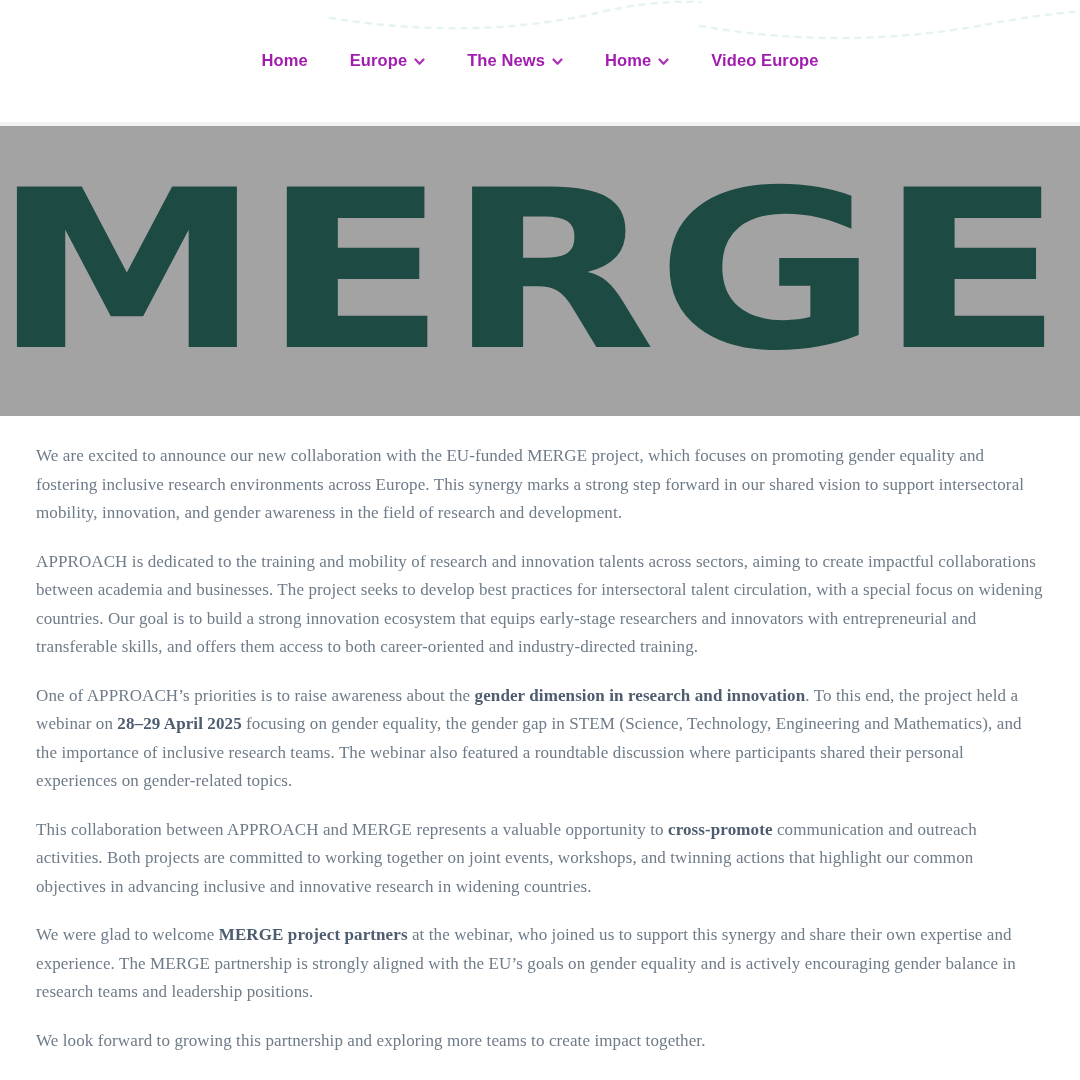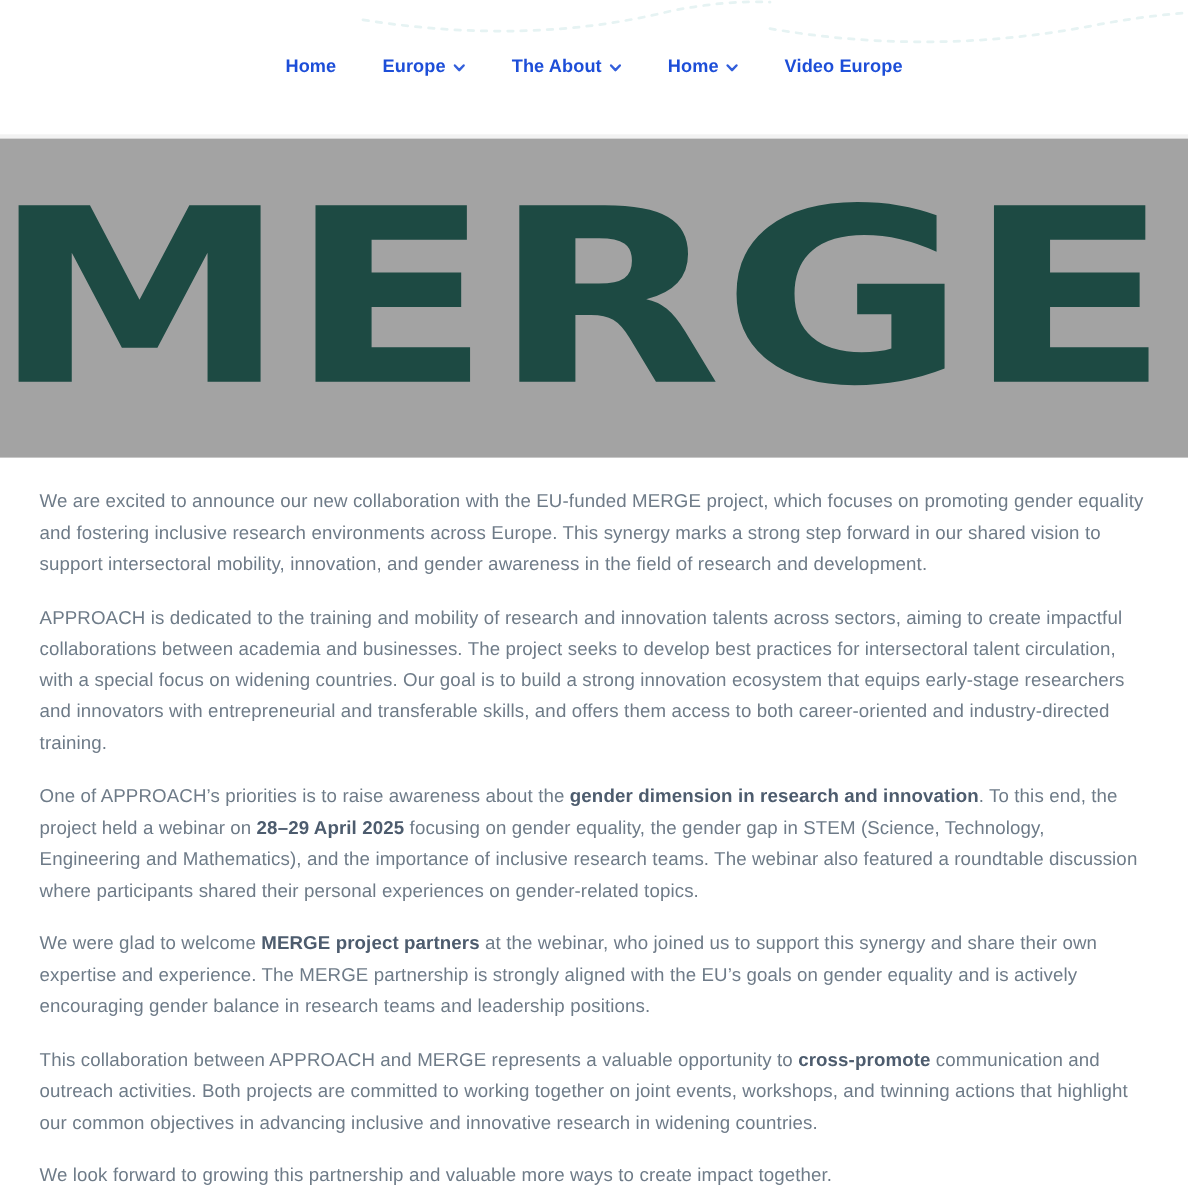--- a/index.html
+++ b/index.html
@@ -29,21 +29,21 @@
     display: flex;
     align-items: center;
     gap: 42px;
     position: relative;
     margin-top: -2px;
   }
   .nav-item {
     display: inline-flex;
     align-items: center;
     gap: 7px;
-    color: #1d4ed8;
+    color: #a21caf;
     font-weight: bold;
     font-size: 16.5px;
     letter-spacing: 0.1px;
     text-decoration: none;
     cursor: pointer;
     white-space: nowrap;
   }
   .nav-item .chev { margin-top: 3px; opacity: 0.9; }
 
   .header-divider {
@@ -60,21 +60,21 @@
   .hero svg { display: block; margin: 30px auto 0 auto; }
 
   
   .article {
     padding: 26px 36px 0 36px;
     color: #6e7b88;
     font-size: 17px;
     line-height: 28.5px;
     letter-spacing: 0.1px;
   }
-  .article p { margin: 0 0 20px 0; }
+  .article p { margin: 0 0 20px 0; font-family: Liberation Serif, serif; }
   .article strong { color: #4d5c6e; font-weight: bold; }
 </style>
 </head>
 <body>
 
 <header class="site-header">
 
   <svg class="wave-deco" width="1080" height="45" viewBox="0 0 1080 45">
     <path d="M 330 18 Q 480 42 610 10 Q 660 0 700 2" fill="none" stroke="#e6f3f3" stroke-width="2.5" stroke-dasharray="5 7" stroke-linecap="round"></path>
     <path d="M 700 26 Q 850 52 1000 22 Q 1120 0 1250 14" fill="none" stroke="#e6f3f3" stroke-width="2.5" stroke-dasharray="5 7" stroke-linecap="round"></path>
@@ -83,21 +83,21 @@
       <a class="nav-item">
         <span>Home</span>
       </a>
       <a class="nav-item">
         <span>Europe</span>
         <svg class="chev" width="11" height="8" viewBox="0 0 11 8">
           <path d="M1.5 1.5 L5.5 5.8 L9.5 1.5" stroke="currentColor" stroke-width="2.2" fill="none" stroke-linecap="round" stroke-linejoin="round"></path>
         </svg>
       </a>
       <a class="nav-item">
-        <span>The About</span>
+        <span>The News</span>
         <svg class="chev" width="11" height="8" viewBox="0 0 11 8">
           <path d="M1.5 1.5 L5.5 5.8 L9.5 1.5" stroke="currentColor" stroke-width="2.2" fill="none" stroke-linecap="round" stroke-linejoin="round"></path>
         </svg>
       </a>
       <a class="nav-item">
         <span>Home</span>
         <svg class="chev" width="11" height="8" viewBox="0 0 11 8">
           <path d="M1.5 1.5 L5.5 5.8 L9.5 1.5" stroke="currentColor" stroke-width="2.2" fill="none" stroke-linecap="round" stroke-linejoin="round"></path>
         </svg>
       </a>
@@ -112,16 +112,16 @@
 <section class="hero">
   <svg width="1080" height="230" viewBox="0 0 1080 230">
     <text x="-8" y="191" font-size="220" font-weight="bold" font-family="DejaVu Sans, sans-serif" textLength="1072" lengthAdjust="spacingAndGlyphs" fill="#1d4a43">MERGE</text>
   </svg>
 </section>
 
 <main class="article">
     <p><span>We are excited to announce our new collaboration with the EU-funded MERGE project, which focuses on promoting gender equality and fostering inclusive research environments across Europe. This synergy marks a strong step forward in our shared vision to support intersectoral mobility, innovation, and gender awareness in the field of research and development.</span></p>
     <p><span>APPROACH is dedicated to the training and mobility of research and innovation talents across sectors, aiming to create impactful collaborations between academia and businesses. The project seeks to develop best practices for intersectoral talent circulation, with a special focus on widening countries. Our goal is to build a strong innovation ecosystem that equips early-stage researchers and innovators with entrepreneurial and transferable skills, and offers them access to both career-oriented and industry-directed training.</span></p>
     <p><span>One of APPROACH’s priorities is to raise awareness about the </span><strong>gender dimension in research and innovation</strong><span>. To this end, the project held a webinar on </span><strong>28–29 April 2025</strong><span> focusing on gender equality, the gender gap in STEM (Science, Technology, Engineering and Mathematics), and the importance of inclusive research teams. The webinar also featured a roundtable discussion where participants shared their personal experiences on gender-related topics.</span></p>
+    <p><span>This collaboration between APPROACH and MERGE represents a valuable opportunity to </span><strong>cross-promote</strong><span> communication and outreach activities. Both projects are committed to working together on joint events, workshops, and twinning actions that highlight our common objectives in advancing inclusive and innovative research in widening countries.</span></p>
     <p><span>We were glad to welcome </span><strong>MERGE project partners</strong><span> at the webinar, who joined us to support this synergy and share their own expertise and experience. The MERGE partnership is strongly aligned with the EU’s goals on gender equality and is actively encouraging gender balance in research teams and leadership positions.</span></p>
-    <p><span>This collaboration between APPROACH and MERGE represents a valuable opportunity to </span><strong>cross-promote</strong><span> communication and outreach activities. Both projects are committed to working together on joint events, workshops, and twinning actions that highlight our common objectives in advancing inclusive and innovative research in widening countries.</span></p>
-    <p><span>We look forward to growing this partnership and valuable more ways to create impact together.</span></p>
+    <p><span>We look forward to growing this partnership and exploring more teams to create impact together.</span></p>
   </main>
 
 </body></html>

